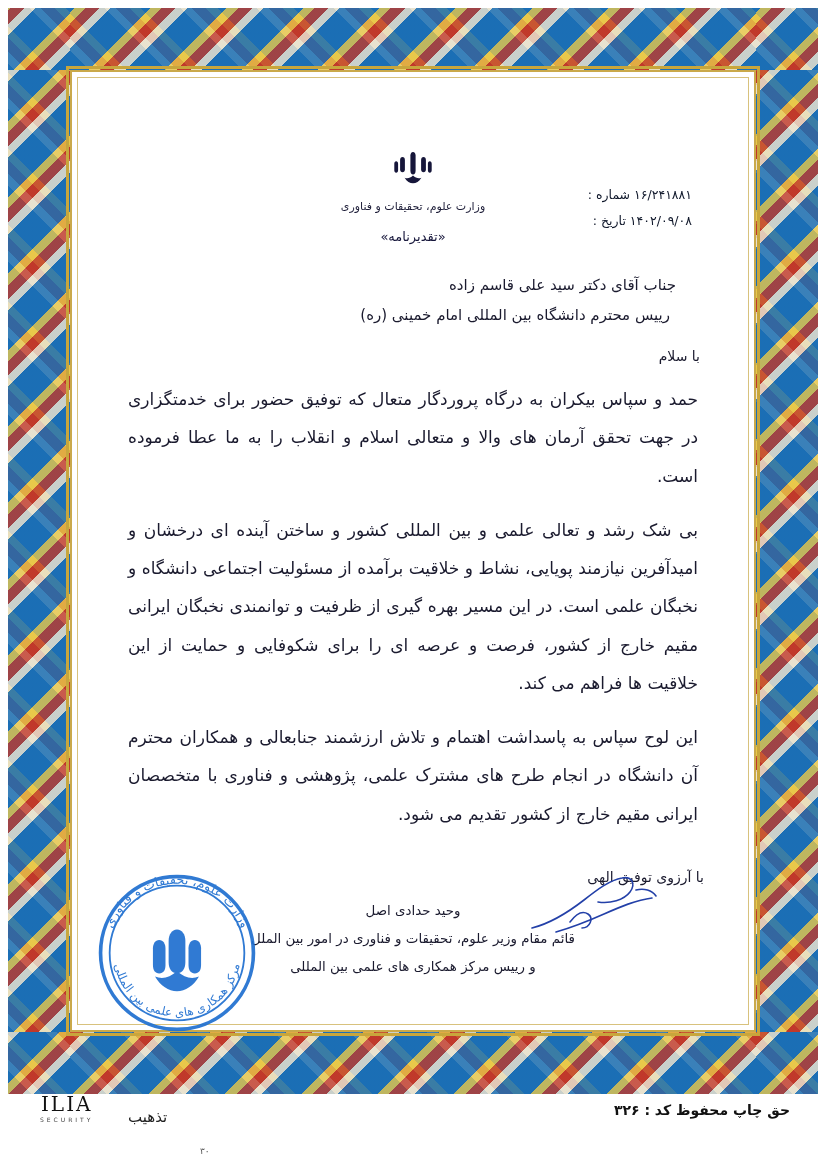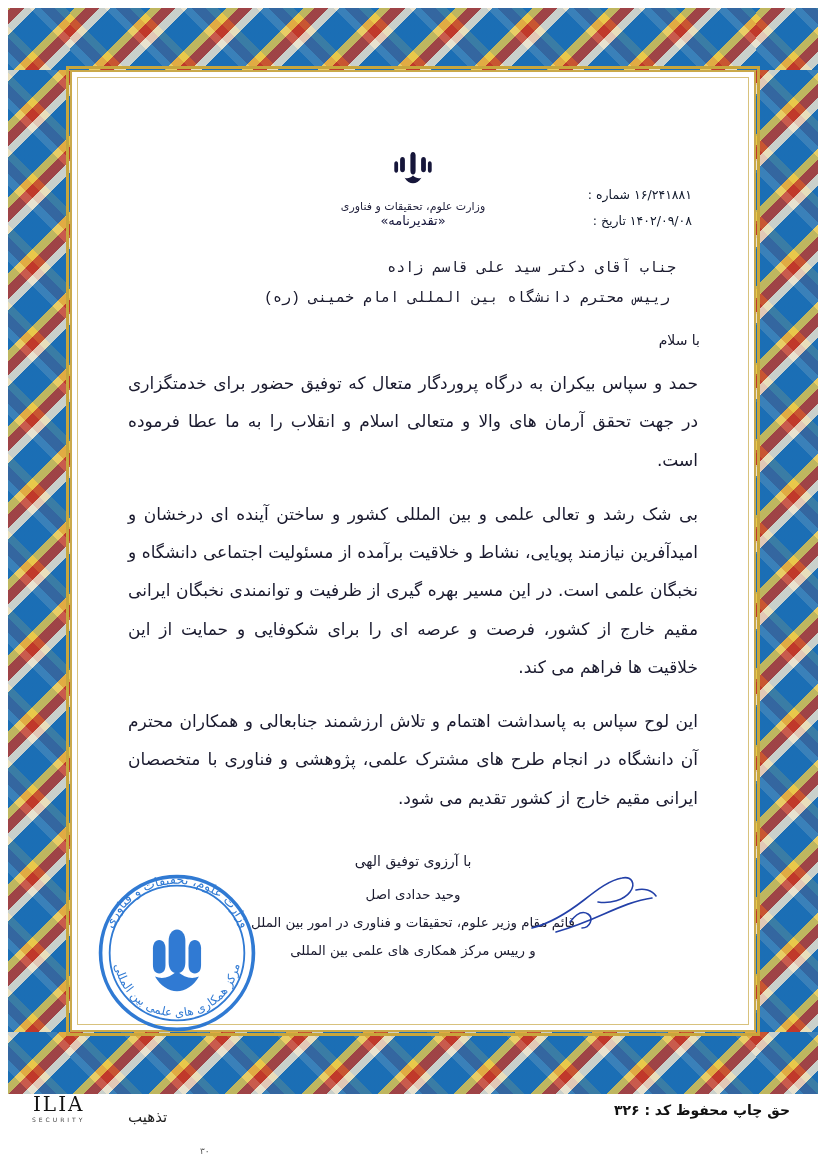--- a/index.html
+++ b/index.html
@@ -109,60 +109,59 @@
   .ministry-line {
     text-align: center;
     font-size: 11px;
     letter-spacing: .5px;
     color: #1d1d38;
     margin-top: 4px;
   }
   .doc-kind {
     text-align: center;
     font-size: 13px;
+    margin-top: 16px;
     color: #15153a;
   }
 
   .meta {
     position: absolute;
     right: 46px;
     top: 96px;
     font-size: 12.5px;
     line-height: 2.1;
     color: #0f172a;
   }
   .meta div { white-space: nowrap; }
 
   .addressee {
     margin-top: 26px;
     font-size: 15px;
     line-height: 2.0;
     padding-right: 28px;
-    font-family: Liberation Mono, monospace;
   }
   .addressee .ln2 { padding-right: 6px; }
 
   .salutation {
     margin-top: 18px;
     font-size: 14px;
     padding-right: 4px;
   }
 
   .para {
     margin-top: 16px;
     font-size: 17px;
     line-height: 2.25;
     text-align: justify;
     text-align-last: right;
     padding: 0 6px;
   }
 
   .closing {
     margin-top: 30px;
-    text-align: center;
     font-size: 14px;
     line-height: 2.0;
   }
   .sig-block {
     margin-top: 6px;
     text-align: center;
     font-size: 13.4px;
     line-height: 2.1;
   }
 
@@ -198,21 +197,21 @@
     position: absolute;
     right: 36px;
     top: 10px;
     font-size: 14px;
     color: #111;
     letter-spacing: 1px;
     font-weight: bold;
   }
   .footer-left {
     position: absolute;
-    left: 32px;
+    left: 40px;
     top: 2px;
     text-align: center;
     color: #111;
   }
   .ilia-word {
     font-family: "DejaVu Serif", "Liberation Serif", serif;
     font-size: 20px;
     letter-spacing: 2px;
     line-height: 1;
   }

